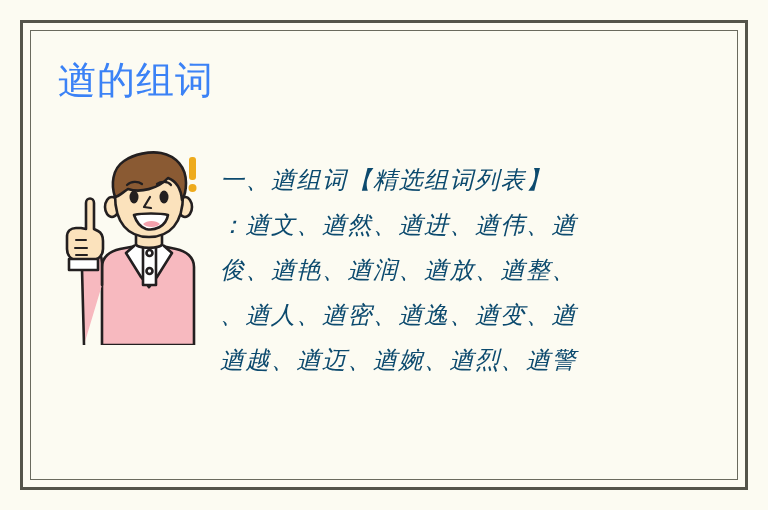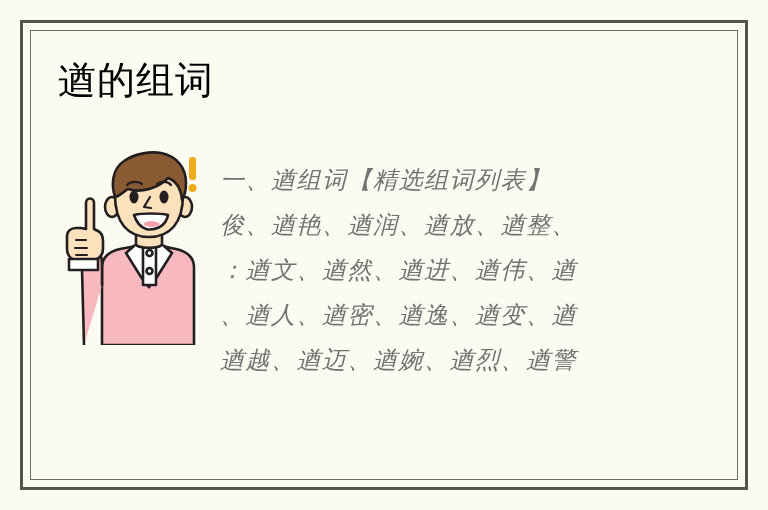--- a/index.html
+++ b/index.html
@@ -54,21 +54,21 @@
   }
 
   .page-title {
     position: absolute;
     left: 28px;
     top: 27px;
     font-family: "Liberation Sans", "DejaVu Sans", sans-serif;
     font-size: 38px;
     line-height: 46px;
     letter-spacing: 1px;
-    color: #000000;
+    color: #3b82f6;
     font-weight: 400;
     white-space: nowrap;
   }
 
   .illustration {
     position: absolute;
     left: 28px;
     top: 115px;
     width: 164px;
     height: 200px;
@@ -76,21 +76,21 @@
 
   .body-text {
     position: absolute;
     left: 190px;
     top: 128px;
     width: 425px;
     font-family: "DejaVu Serif", "Liberation Serif", serif;
     font-size: 24px;
     line-height: 45px;
     letter-spacing: 1.5px;
-    color: #737373;
+    color: #0c4a6e;
     text-align: justify;
     text-justify: inter-character;
     font-style: italic;
   }
   .body-text .ln {
     display: block;
     white-space: nowrap;
   }
   .body-text .ln.just {
     display: flex;
@@ -167,24 +167,24 @@
           <circle cx="134.5" cy="43" r="4" fill="#eeab1d"></circle>
         </g>
       </svg>
     </div>
 
     <div class="body-text">
       <span class="ln just">
         <span>一、遒组词【精选组词列表】</span>
       </span>
       <span class="ln just">
-        <span>俊、遒艳、遒润、遒放、遒整、</span>
+        <span>：遒文、遒然、遒进、遒伟、遒</span>
       </span>
       <span class="ln just">
-        <span>：遒文、遒然、遒进、遒伟、遒</span>
+        <span>俊、遒艳、遒润、遒放、遒整、</span>
       </span>
       <span class="ln just">
         <span>、遒人、遒密、遒逸、遒变、遒</span>
       </span>
       <span class="ln just">
         <span>遒越、遒迈、遒婉、遒烈、遒警</span>
       </span>
     </div>
 
   </div>

